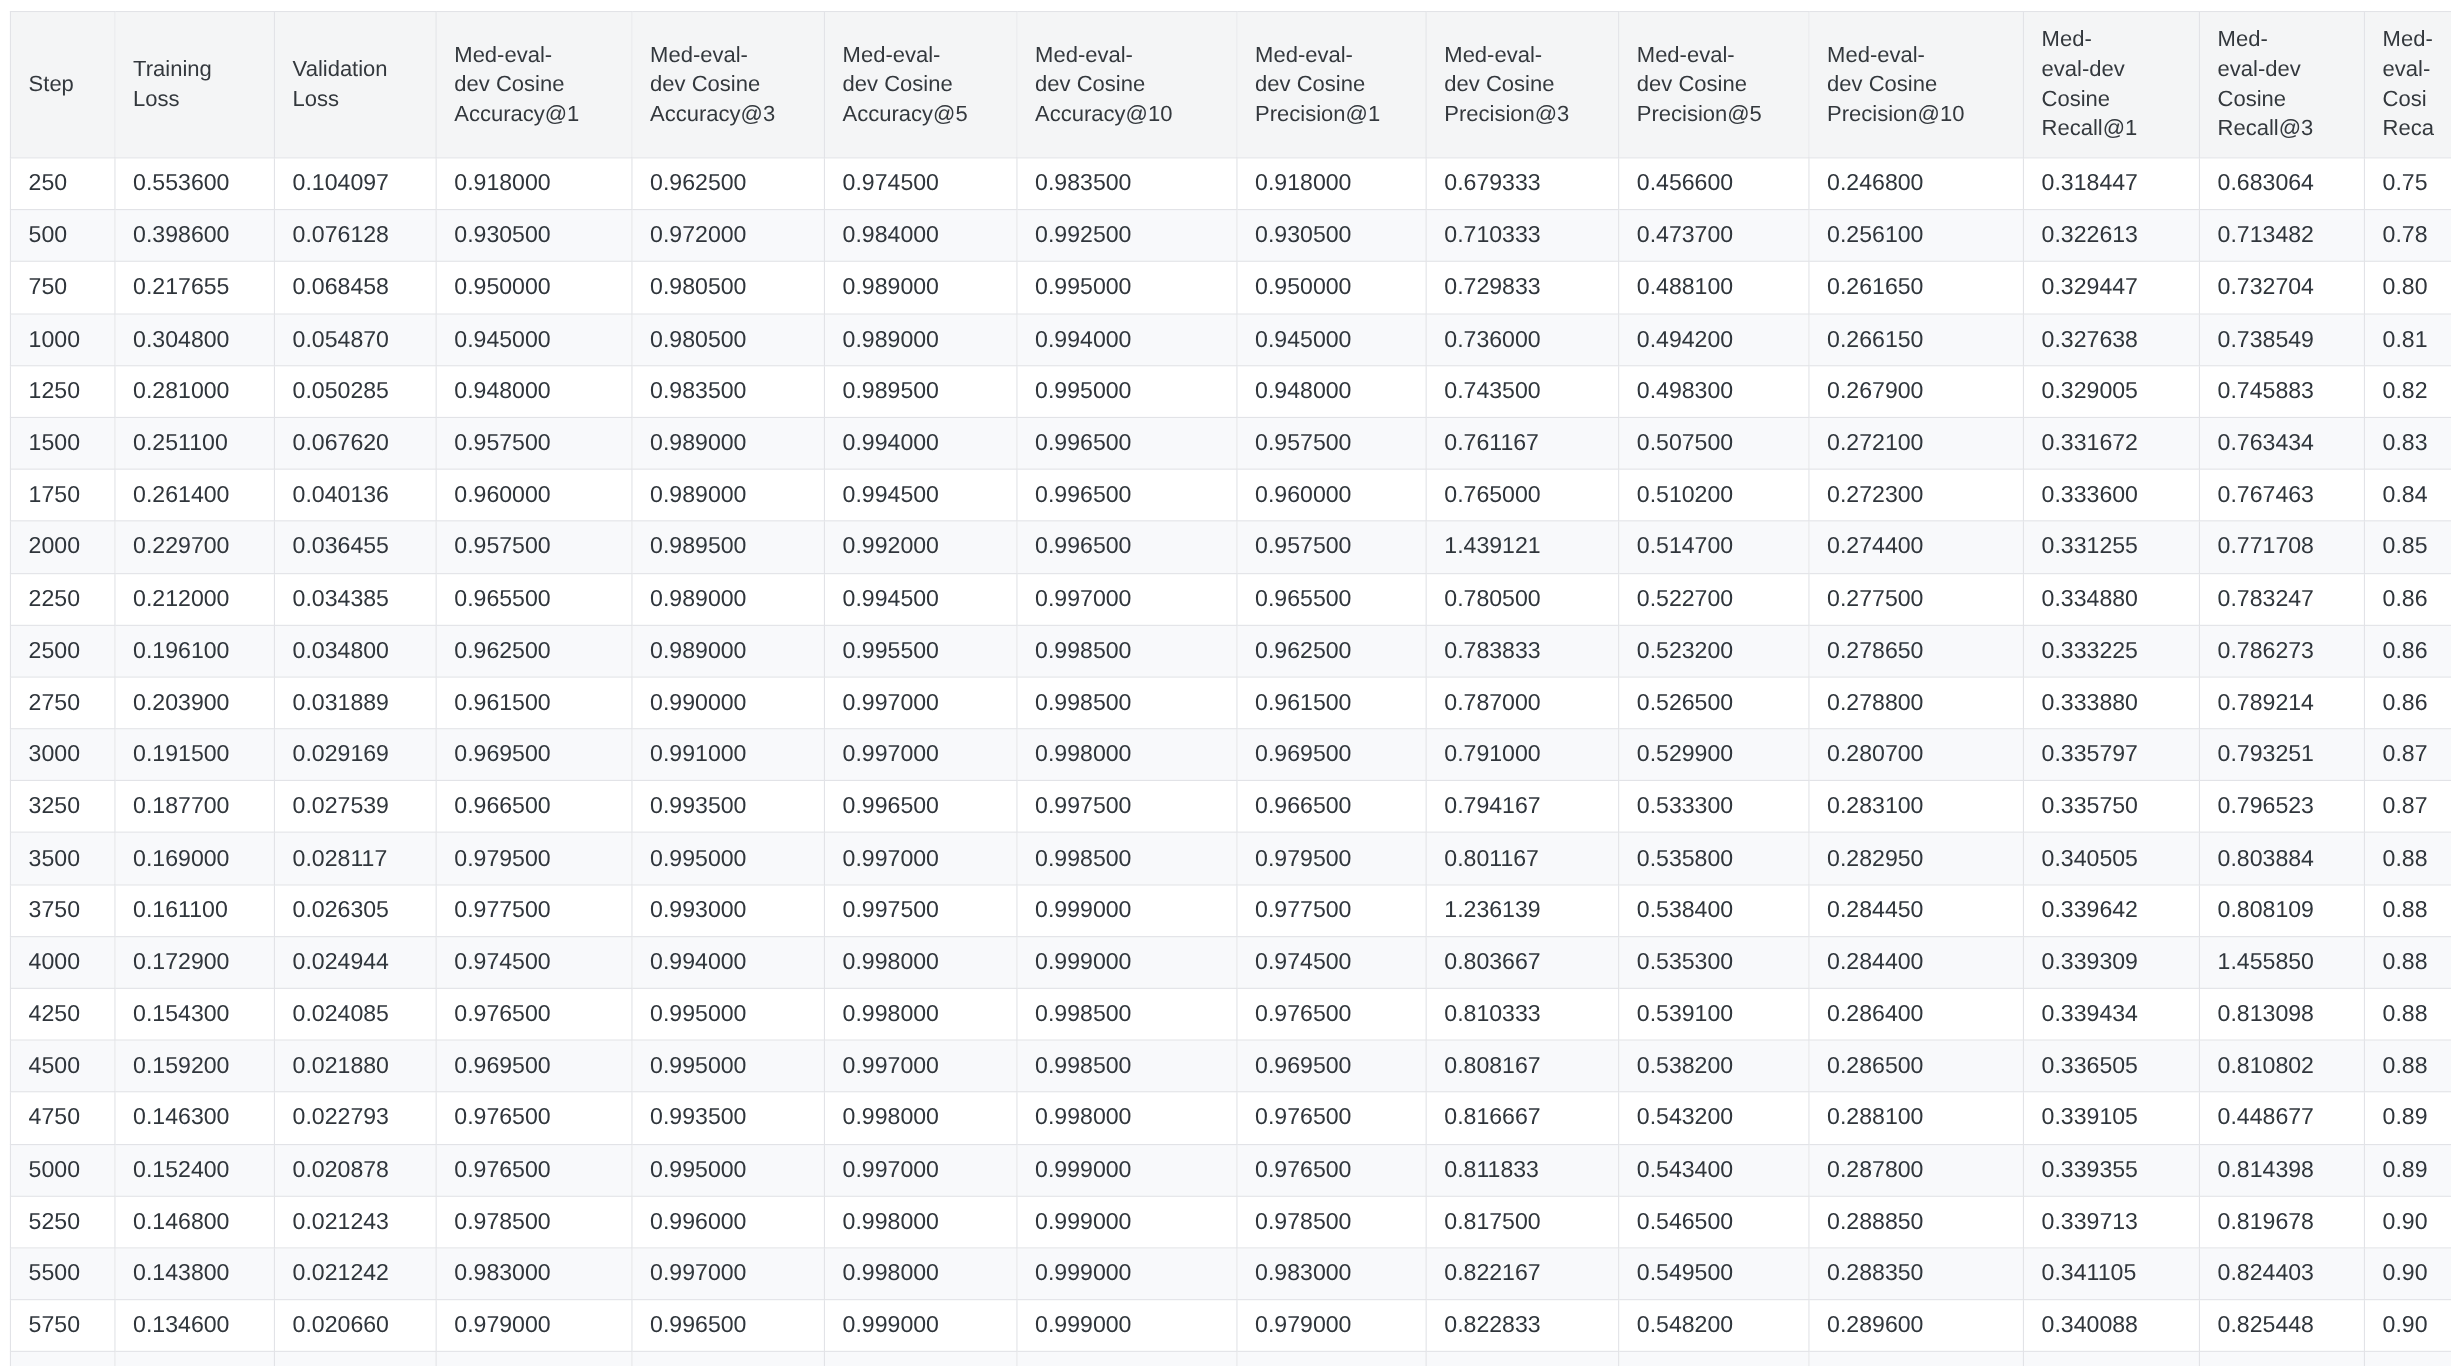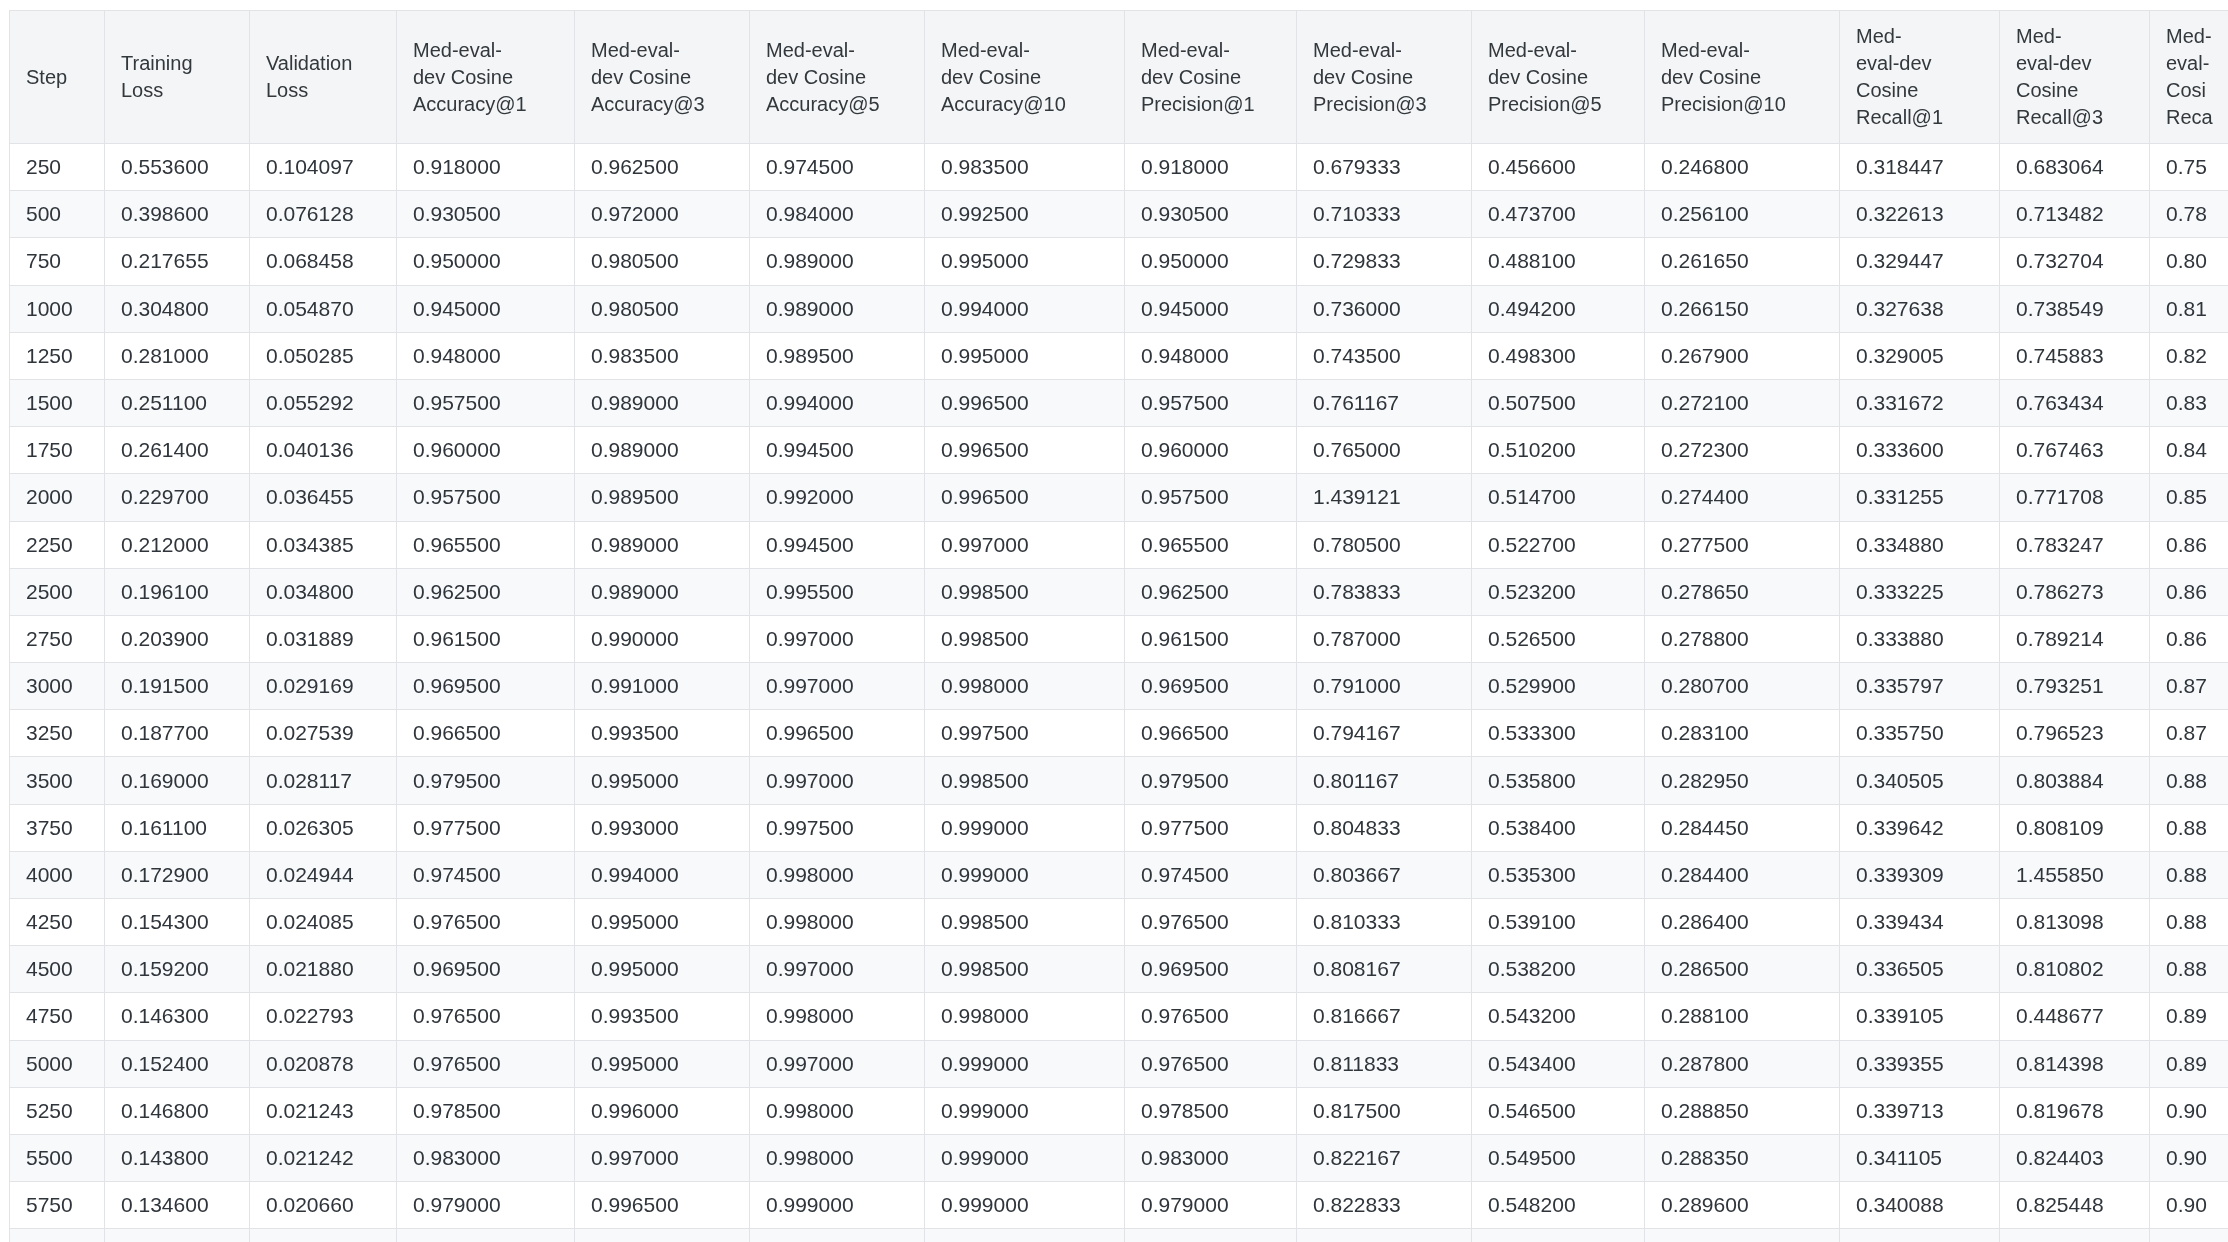--- a/index.html
+++ b/index.html
@@ -190,21 +190,21 @@
           <td>0.743500</td>
           <td>0.498300</td>
           <td>0.267900</td>
           <td>0.329005</td>
           <td>0.745883</td>
           <td>0.82</td>
         </tr>
         <tr class="stripe">
           <td>1500</td>
           <td>0.251100</td>
-          <td>0.055292</td>
+          <td>0.067620</td>
           <td>0.957500</td>
           <td>0.989000</td>
           <td>0.994000</td>
           <td>0.996500</td>
           <td>0.957500</td>
           <td>0.761167</td>
           <td>0.507500</td>
           <td>0.272100</td>
           <td>0.331672</td>
           <td>0.763434</td>
@@ -340,21 +340,21 @@
         </tr>
         <tr>
           <td>3750</td>
           <td>0.161100</td>
           <td>0.026305</td>
           <td>0.977500</td>
           <td>0.993000</td>
           <td>0.997500</td>
           <td>0.999000</td>
           <td>0.977500</td>
-          <td>0.804833</td>
+          <td>1.236139</td>
           <td>0.538400</td>
           <td>0.284450</td>
           <td>0.339642</td>
           <td>0.808109</td>
           <td>0.88</td>
         </tr>
         <tr class="stripe">
           <td>4000</td>
           <td>0.172900</td>
           <td>0.024944</td>

